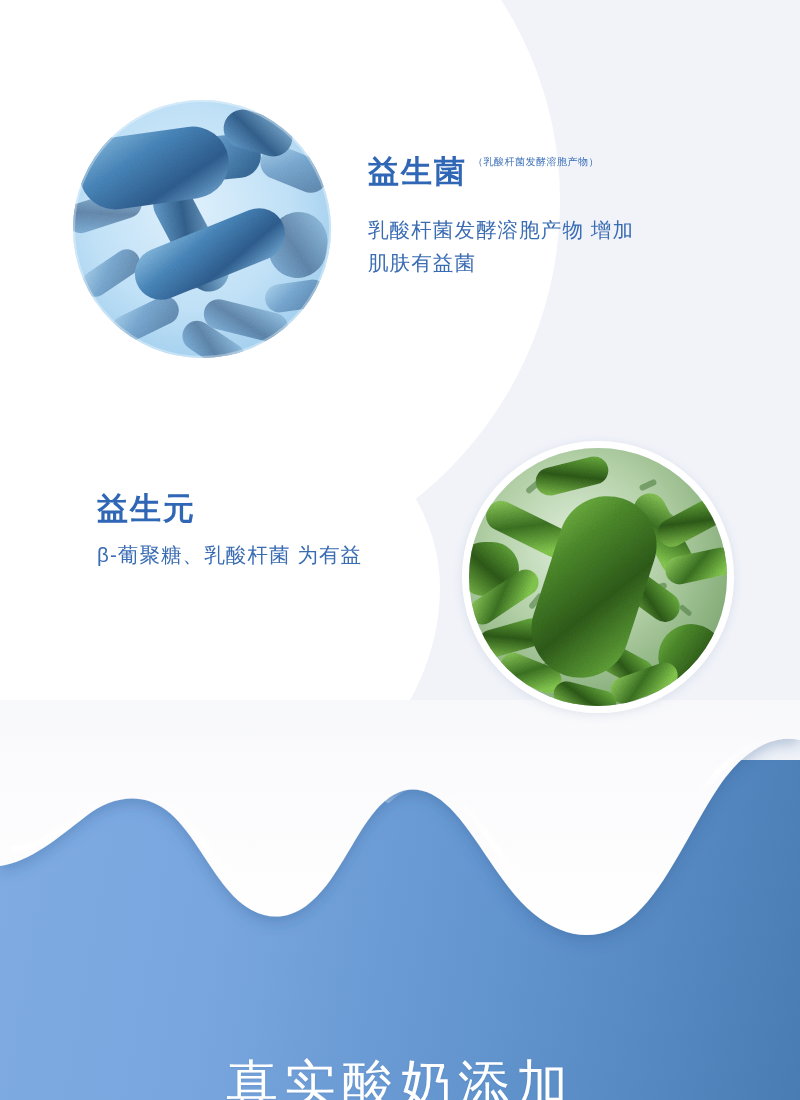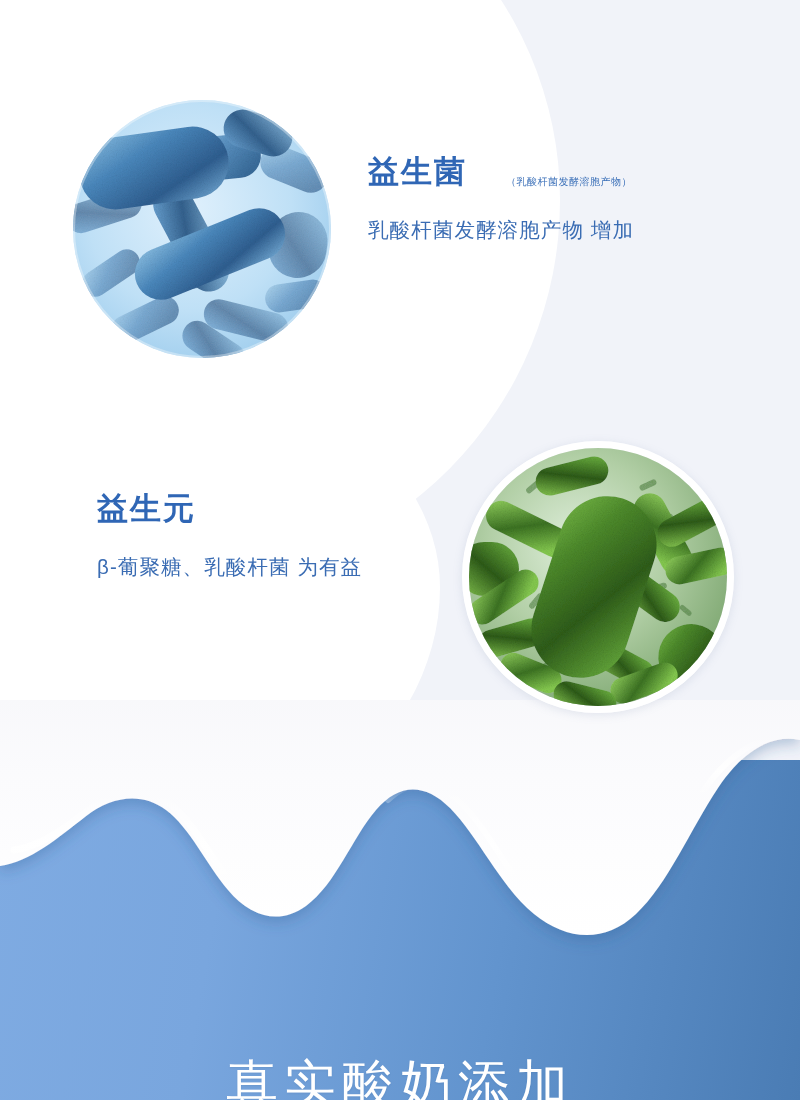--- a/index.html
+++ b/index.html
@@ -33,35 +33,35 @@
   #circle-probiotic{left:73px;top:100px;width:258px;height:258px;}
   #circle-prebiotic{left:462px;top:441px;width:272px;height:272px;
      border:7px solid #ffffff;box-sizing:border-box;
      box-shadow:0 2px 10px rgba(120,140,170,.18);}
 
   
   .block{position:absolute;}
   #block-probiotic{left:368px;top:155px;width:400px;}
   #block-prebiotic{left:97px;top:492px;width:400px;}
 
-  .heading-row{display:flex;align-items:flex-end;white-space:nowrap;gap:33px;}
+  .heading-row{display:flex;align-items:flex-start;white-space:nowrap;}
   .heading{
     font-size:31px;font-weight:700;color:#2f66b5;letter-spacing:2px;
     line-height:1.1;
   }
   .heading-note{
     font-size:10px;color:#3a6fb8;letter-spacing:.5px;margin-left:6px;
     font-weight:400;
   }
   .body-text{
     margin-top:24px;
     font-size:20.5px;color:#3a6cb3;line-height:1.62;letter-spacing:1.1px;
     font-weight:400;
   }
-  #block-prebiotic .body-text{margin-top:24px;}
+  #block-prebiotic .body-text{margin-top:12px;}
 
   
   #bottom-headline{
     position:absolute;left:0;top:1055px;width:800px;text-align:center;
     font-size:52px;letter-spacing:6px;color:#ffffff;font-weight:300;
     line-height:1.15;white-space:nowrap;
     text-shadow:0 1px 2px rgba(40,70,110,.10);
   }
 </style>
 </head>
@@ -264,20 +264,21 @@
     </svg>
   </div>
 
   <div class="block" id="block-probiotic">
     <div class="heading-row">
       <span class="heading">益生菌</span>
       <span class="heading-note">（乳酸杆菌发酵溶胞产物）</span>
     </div>
     <div class="body-text">
       <div>乳酸杆菌发酵溶胞产物 增加</div>
+      <div>肌肤有益菌</div>
     </div>
   </div>
 
   <div class="block" id="block-prebiotic">
     <div class="heading-row">
       <span class="heading">益生元</span>
       <span class="heading-note"></span>
     </div>
     <div class="body-text">
       <div>β-葡聚糖、乳酸杆菌 为有益</div>

